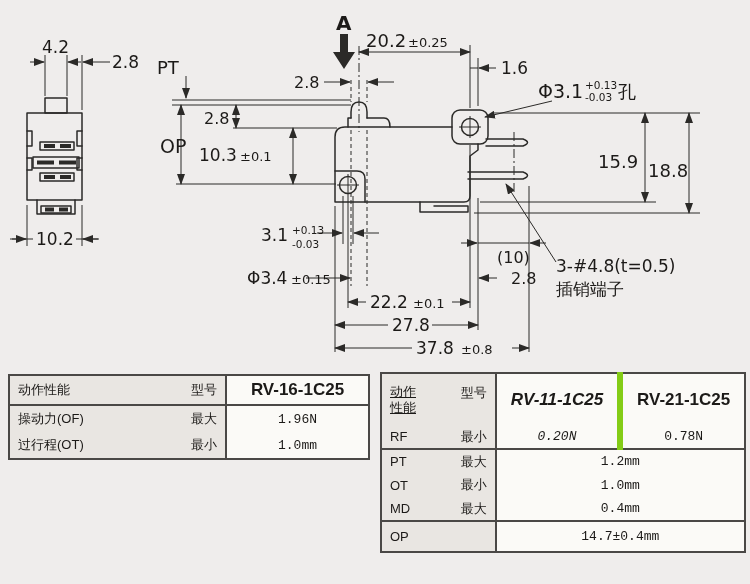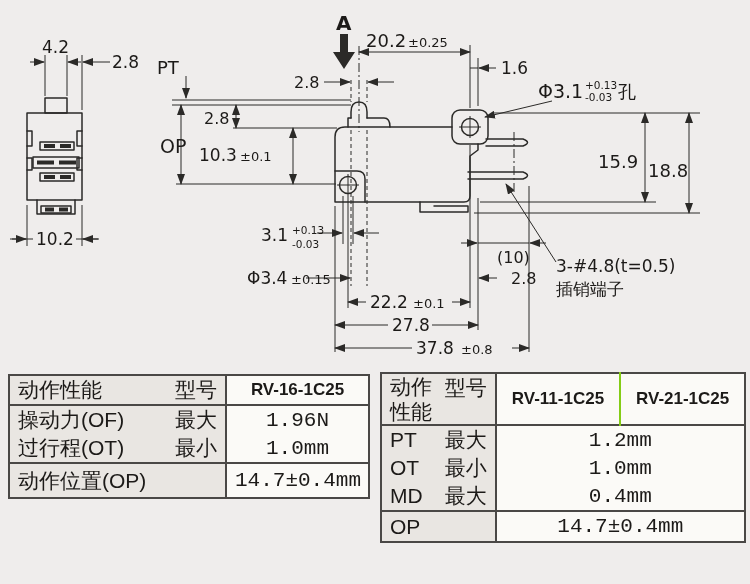--- a/index.html
+++ b/index.html
@@ -10,31 +10,31 @@
   .t{fill:none;stroke:#2b2a28;stroke-width:1;}
   .thk{fill:none;stroke:#2b2a28;stroke-width:4;}
   .dsh{stroke-dasharray:4 3;}
   .dd{stroke-dasharray:9 3 2 3;}
   text{fill:#1c1a18;font-family:"DejaVu Sans","Liberation Sans",sans-serif;}
   .d17{font-size:17px;} .d18{font-size:18px;} .d19{font-size:19px;} .d20{font-size:20px;}
   .d16{font-size:16px;} .d13{font-size:13px;} .d11{font-size:10.5px;}
   .tables{position:absolute;left:0;top:0;width:750px;}
   table.spec{border-collapse:collapse;background:#fbfaf7;border:2px solid #4a4846;
              position:absolute;table-layout:fixed;}
-  table.spec td{padding:0 8px;font-size:21px;vertical-align:middle;}
+  table.spec td{padding:0 8px;font-size:13px;vertical-align:middle;}
   td.lbl{background:#e9e6e2;border-right:2px solid #4a4846;}
   tr.g td{border-top:2px solid #4a4846;}
-  td.c2{border-right:2px solid #84cc16;}
+  td.c2{border-right:6px solid #84cc16;font-style:italic;}
   td.val{text-align:center;font-family:"Liberation Mono","DejaVu Sans Mono",monospace;font-size:16px;}
   td.val.hdr{font-family:"Liberation Sans","DejaVu Sans",sans-serif;font-size:17px;font-weight:bold;}
   .lr{display:flex;justify-content:space-between;align-items:center;gap:4px;}
   #tleft{left:8px;top:374px;width:360px;}
   #tright{left:380px;top:372px;width:366px;}
   .h2{display:flex;justify-content:space-between;align-items:flex-start;}
-  .t2{display:flex;flex-direction:column;line-height:1.2;}
+  .t2{display:flex;flex-direction:column;line-height:1.2;text-decoration:underline;}
 </style>
 </head>
 <body>
 
 <div id="canvas">
 
 <svg id="drawing" width="750" height="584" viewBox="0 0 750 584">
   <defs>
     <marker id="ar" viewBox="0 0 11 8" refX="10" refY="4" markerWidth="11" markerHeight="8" orient="auto-start-reverse">
           <path d="M0 0L11 4L0 8z" fill="#2b2a28"></path>
@@ -198,29 +198,20 @@
     </tr>
     <tr style="height:27px">
       <td class="lbl">
               <div class="lr">
         <span>过行程(OT)</span>
         <span>最小</span>
               </div>
             </td>
       <td class="val">1.0mm</td>
     </tr>
-    <tr class="g" style="height:35px">
-      <td class="lbl">
-              <div class="lr">
-        <span>动作位置(OP)</span>
-        <span></span>
-              </div>
-            </td>
-      <td class="val">14.7±0.4mm</td>
-    </tr>
   </tbody>
       </table>
 
   <table class="spec" id="tright">
     <colgroup>
           <col style="width:114px">
           <col style="width:124px">
           <col style="width:124px">
         </colgroup>
     <tbody>
@@ -230,20 +221,30 @@
         <span class="t2">
           <span>动作</span>
           <span>性能</span>
         </span>
         <span>型号</span>
       </div>
             </td>
       <td class="val hdr c2">RV-11-1C25</td>
       <td class="val hdr">RV-21-1C25</td>
     </tr>
+    <tr style="height:24px">
+      <td class="lbl">
+              <div class="lr">
+        <span>RF</span>
+        <span>最小</span>
+              </div>
+            </td>
+      <td class="val c2">0.20N</td>
+      <td class="val">0.78N</td>
+    </tr>
     <tr class="g" style="height:24px">
       <td class="lbl">
               <div class="lr">
         <span>PT</span>
         <span>最大</span>
               </div>
             </td>
       <td class="val" colspan="2">1.2mm</td>
     </tr>
     <tr style="height:24px">

